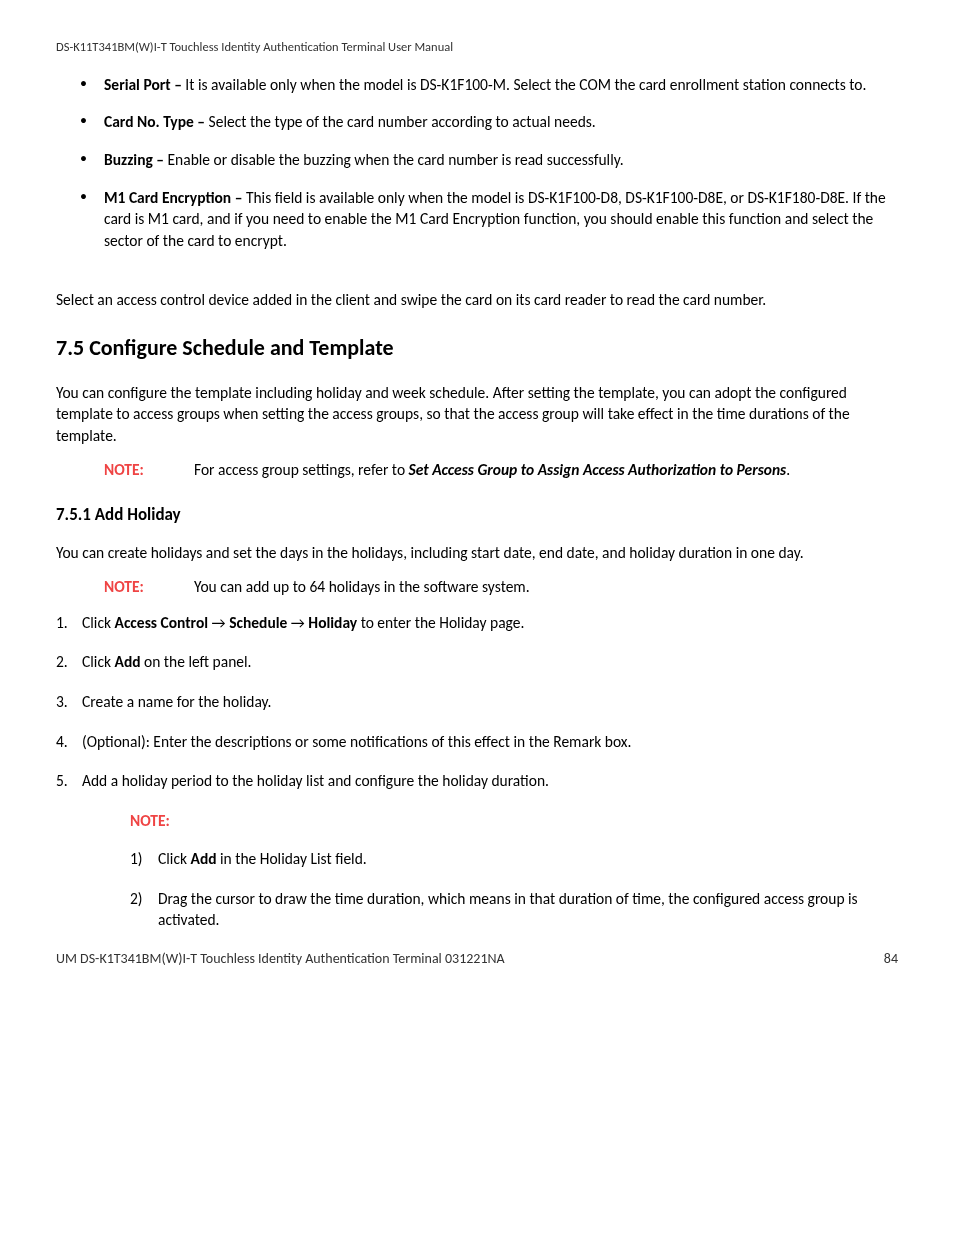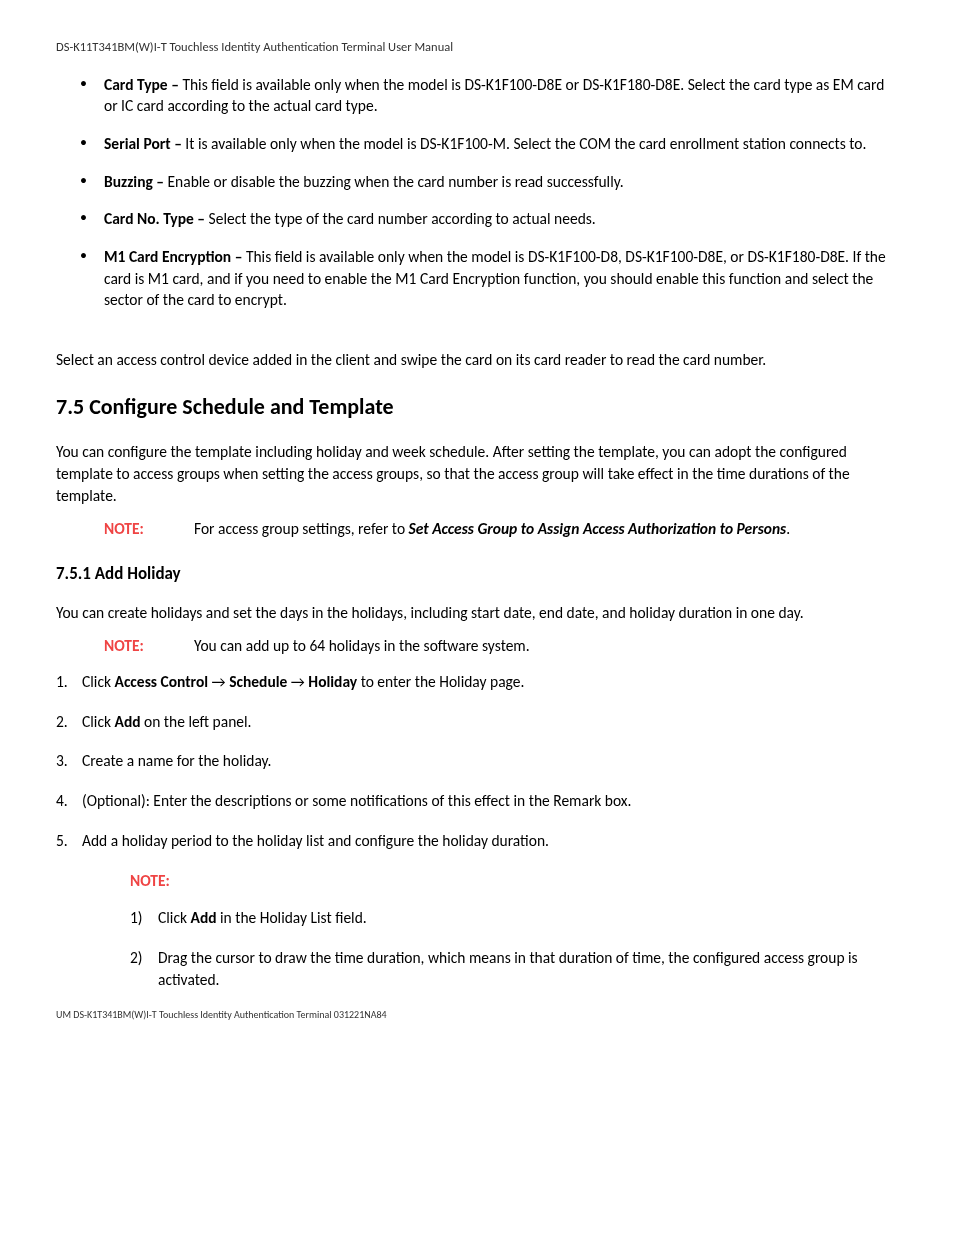--- a/index.html
+++ b/index.html
@@ -92,34 +92,34 @@
     margin-bottom: 18px;
   }
   ol.sub-numbered > li::before {
     content: counter(sub) ")";
     position: absolute;
     left: 0;
     top: 0;
   }
   .footer {
     display: flex;
-    font-size: 10px;
+    justify-content: space-between;
+    font-size: 14px;
     color: #333;
   }
 </style>
 </head>
 <body>
 
 <div class="header-line">DS-K11T341BM(W)I-T Touchless Identity Authentication Terminal User Manual</div>
 
 <ul class="bullets">
-  <li><span class="bold">Card Type – </span><span>This field is available only when the model is DS-K1F100-D8E or DS-K1F180-D8E. Select the card type as EM card or IC card according to the actual card type.</span></li>
   <li><span class="bold">Serial Port – </span><span>It is available only when the model is DS-K1F100-M. Select the COM the card enrollment station connects to.</span></li>
+  <li><span class="bold">Card No. Type – </span><span>Select the type of the card number according to actual needs.</span></li>
   <li><span class="bold">Buzzing – </span><span>Enable or disable the buzzing when the card number is read successfully.</span></li>
-  <li><span class="bold">Card No. Type – </span><span>Select the type of the card number according to actual needs.</span></li>
   <li><span class="bold">M1 Card Encryption – </span><span>This field is available only when the model is DS-K1F100-D8, DS-K1F100-D8E, or DS-K1F180-D8E. If the card is M1 card, and if you need to enable the M1 Card Encryption function, you should enable this function and select the sector of the card to encrypt.</span></li>
 </ul>
 
 <p>
   <br>
   <span>Select an access control device added in the client and swipe the card on its card reader to read the card number.</span>
 </p>
 
 <h2 class="section">7.5 Configure Schedule and Template</h2>
 

